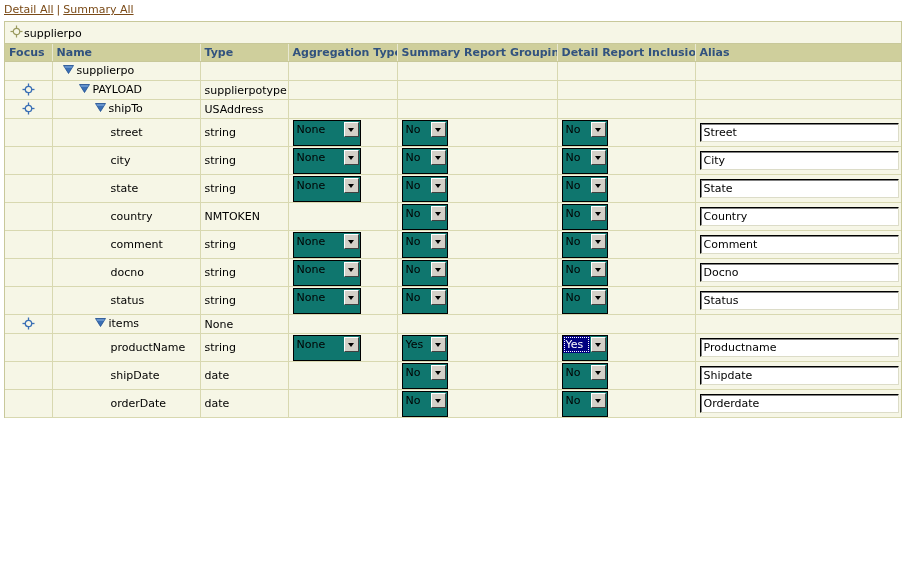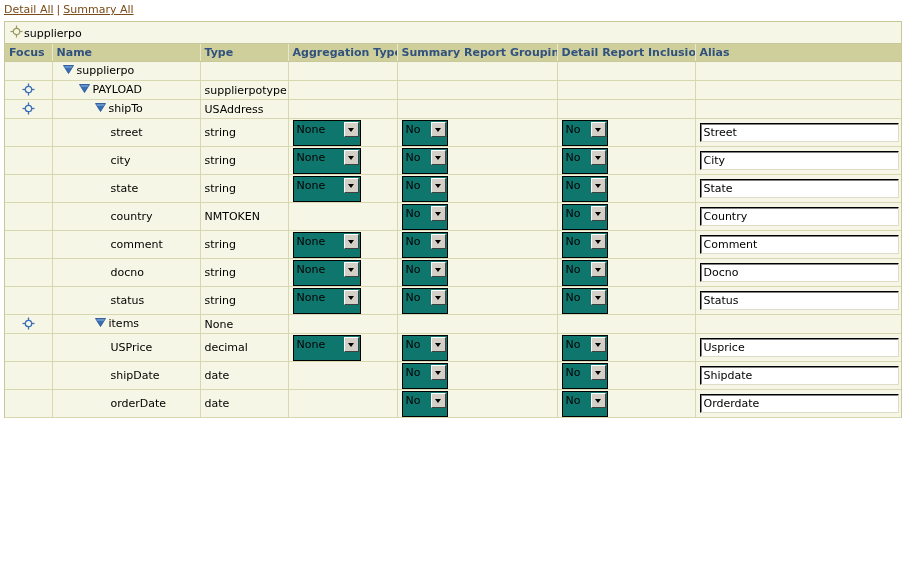--- a/index.html
+++ b/index.html
@@ -393,27 +393,27 @@
           </td>
           <td class="c-type">None</td>
           <td></td>
           <td></td>
           <td></td>
           <td class="c-alias"></td>
         </tr>
         <tr>
           <td class="c-focus"></td>
           <td class="c-name">
-            <span class="nodewrap lvl3"><span class="nodetext">USPrice</span></span>
-          </td>
-          <td class="c-type">decimal</td>
-          <td><span class="sel w-agg"><span class="sel-text">None</span><span class="sel-arrow"></span></span></td>
-          <td><span class="sel w-sum"><span class="sel-text">No</span><span class="sel-arrow"></span></span></td>
-          <td><span class="sel w-det"><span class="sel-text">No</span><span class="sel-arrow"></span></span></td>
-          <td class="c-alias"><input class="txt" type="text" value="Usprice" style=""></td>
+            <span class="nodewrap lvl3"><span class="nodetext">productName</span></span>
+          </td>
+          <td class="c-type">string</td>
+          <td><span class="sel w-agg"><span class="sel-text">None</span><span class="sel-arrow"></span></span></td>
+          <td><span class="sel w-sum"><span class="sel-text">Yes</span><span class="sel-arrow"></span></span></td>
+          <td><span class="sel w-det focused"><span class="sel-text">Yes</span><span class="sel-arrow"></span></span></td>
+          <td class="c-alias"><input class="txt" type="text" value="Productname" style=""></td>
         </tr>
         <tr>
           <td class="c-focus"></td>
           <td class="c-name">
             <span class="nodewrap lvl3"><span class="nodetext">shipDate</span></span>
           </td>
           <td class="c-type">date</td>
           <td></td>
           <td><span class="sel w-sum"><span class="sel-text">No</span><span class="sel-arrow"></span></span></td>
           <td><span class="sel w-det"><span class="sel-text">No</span><span class="sel-arrow"></span></span></td>

